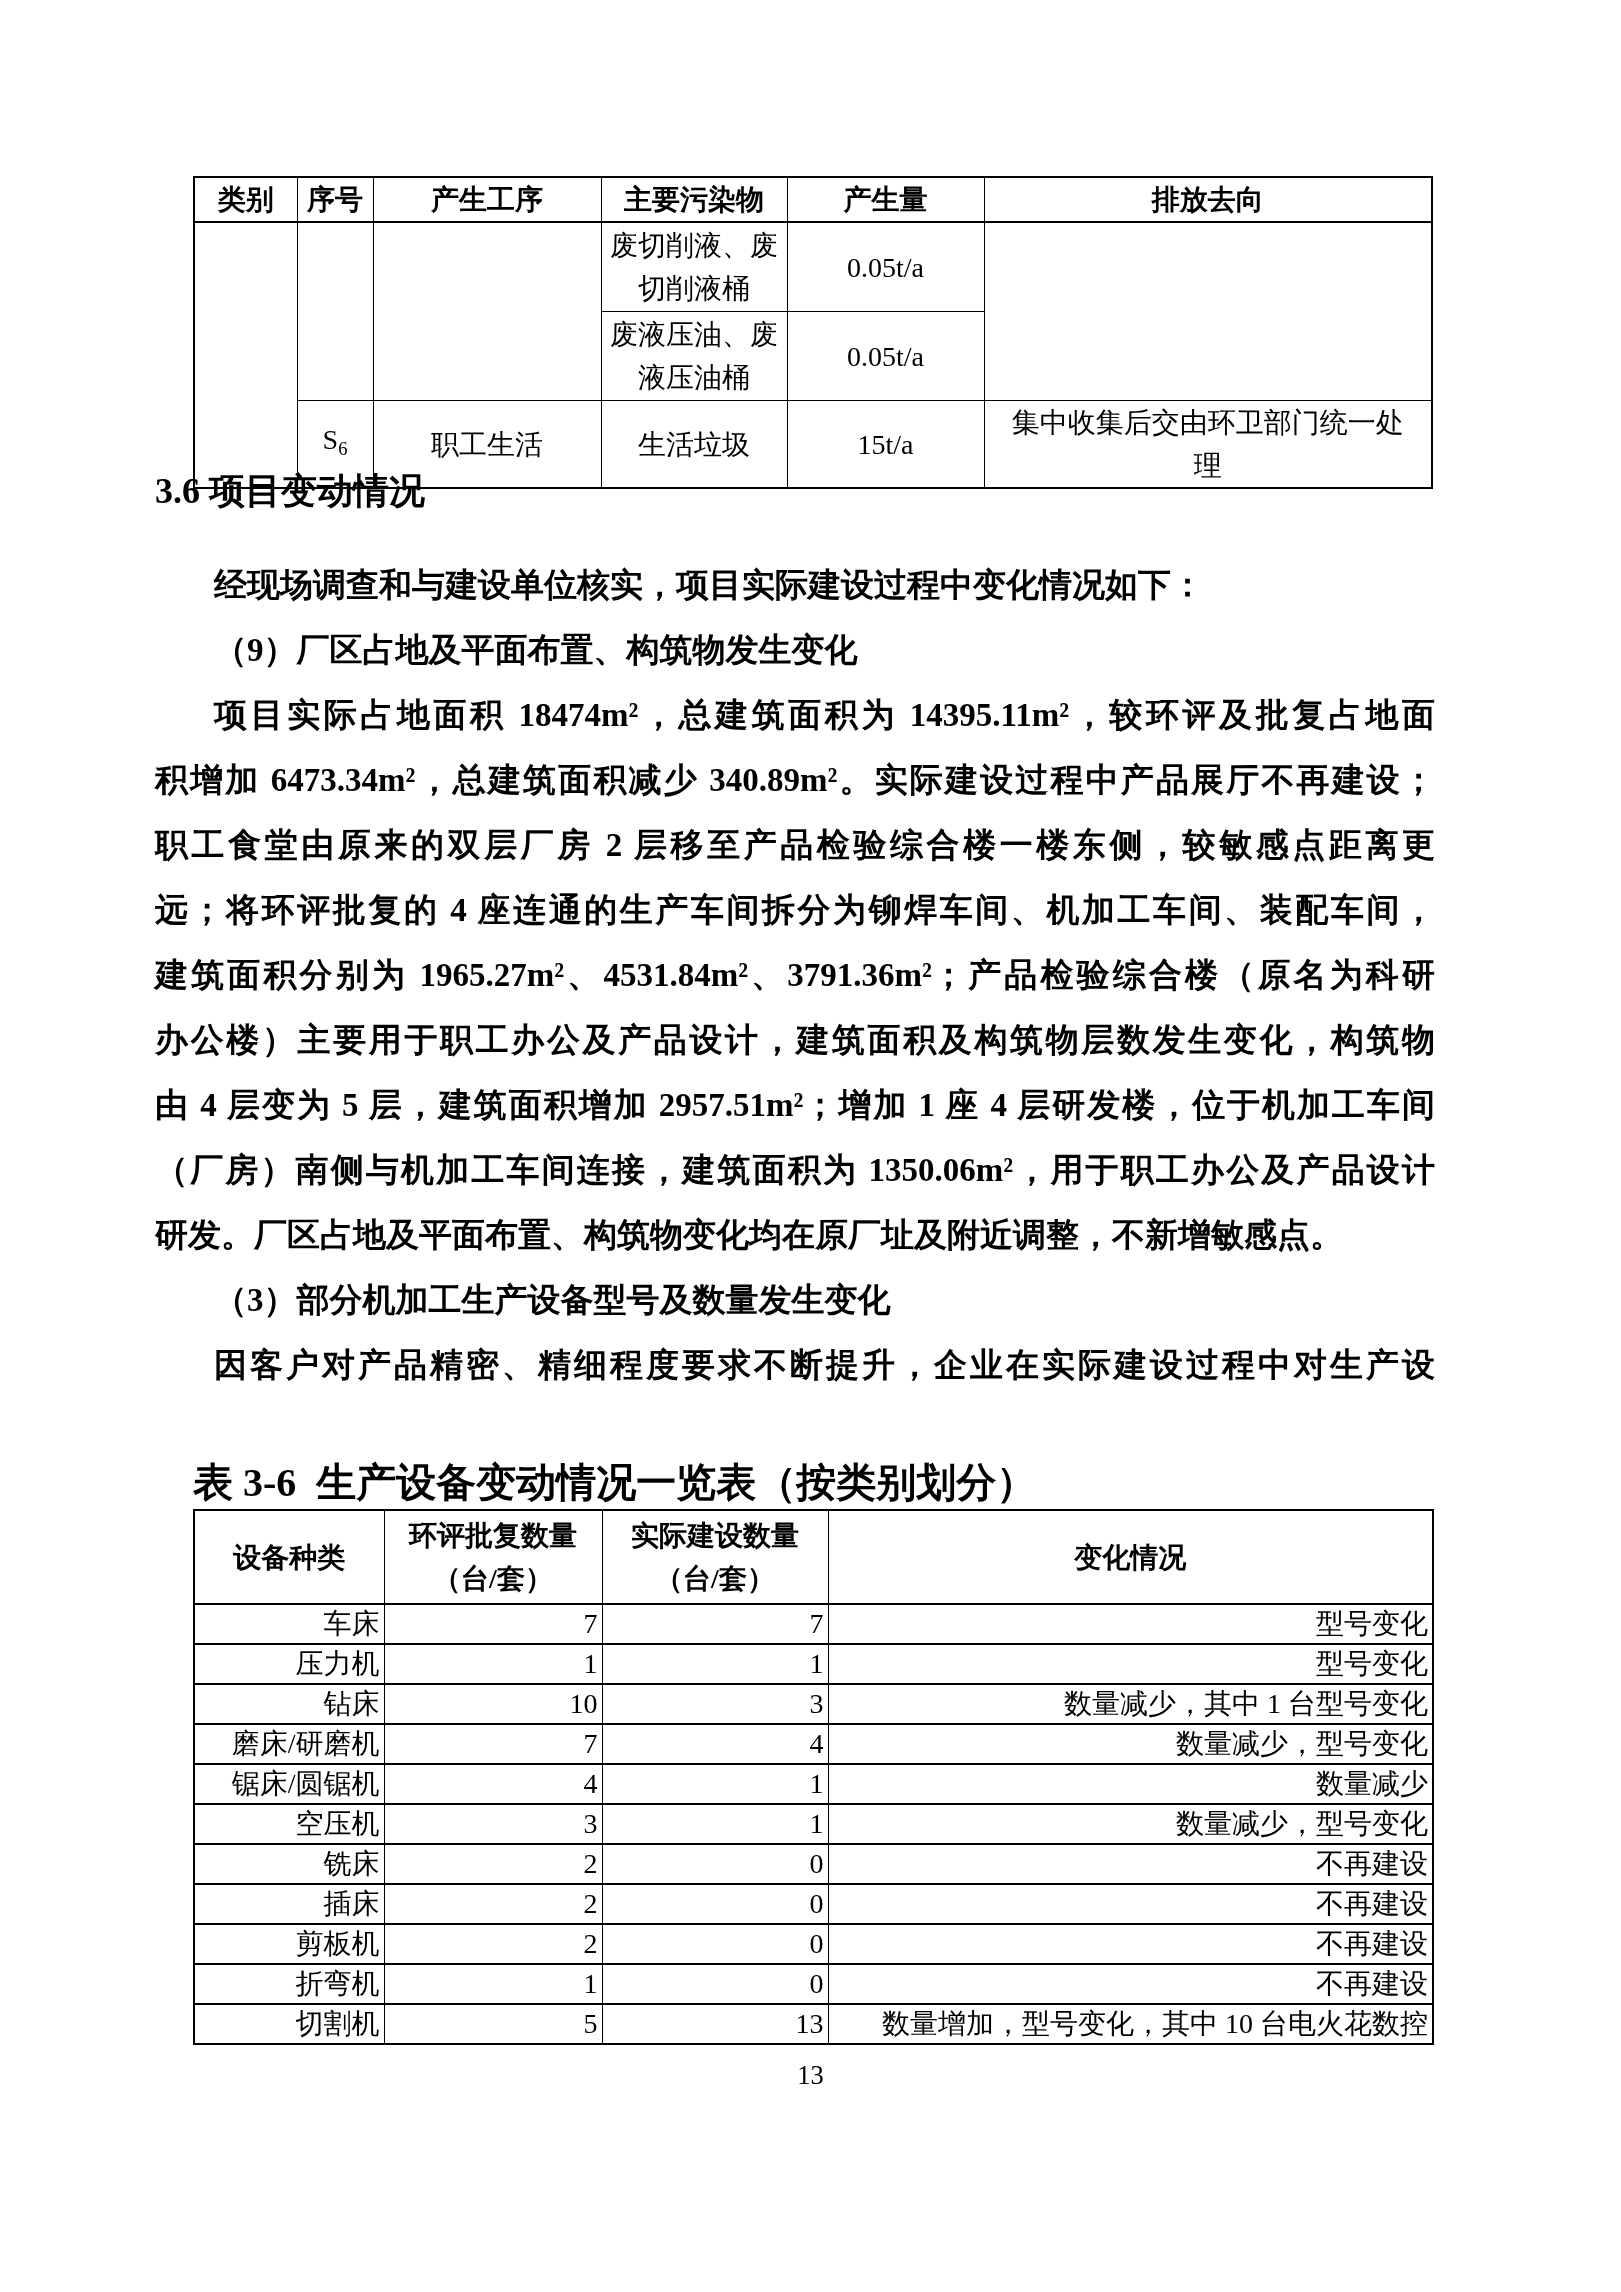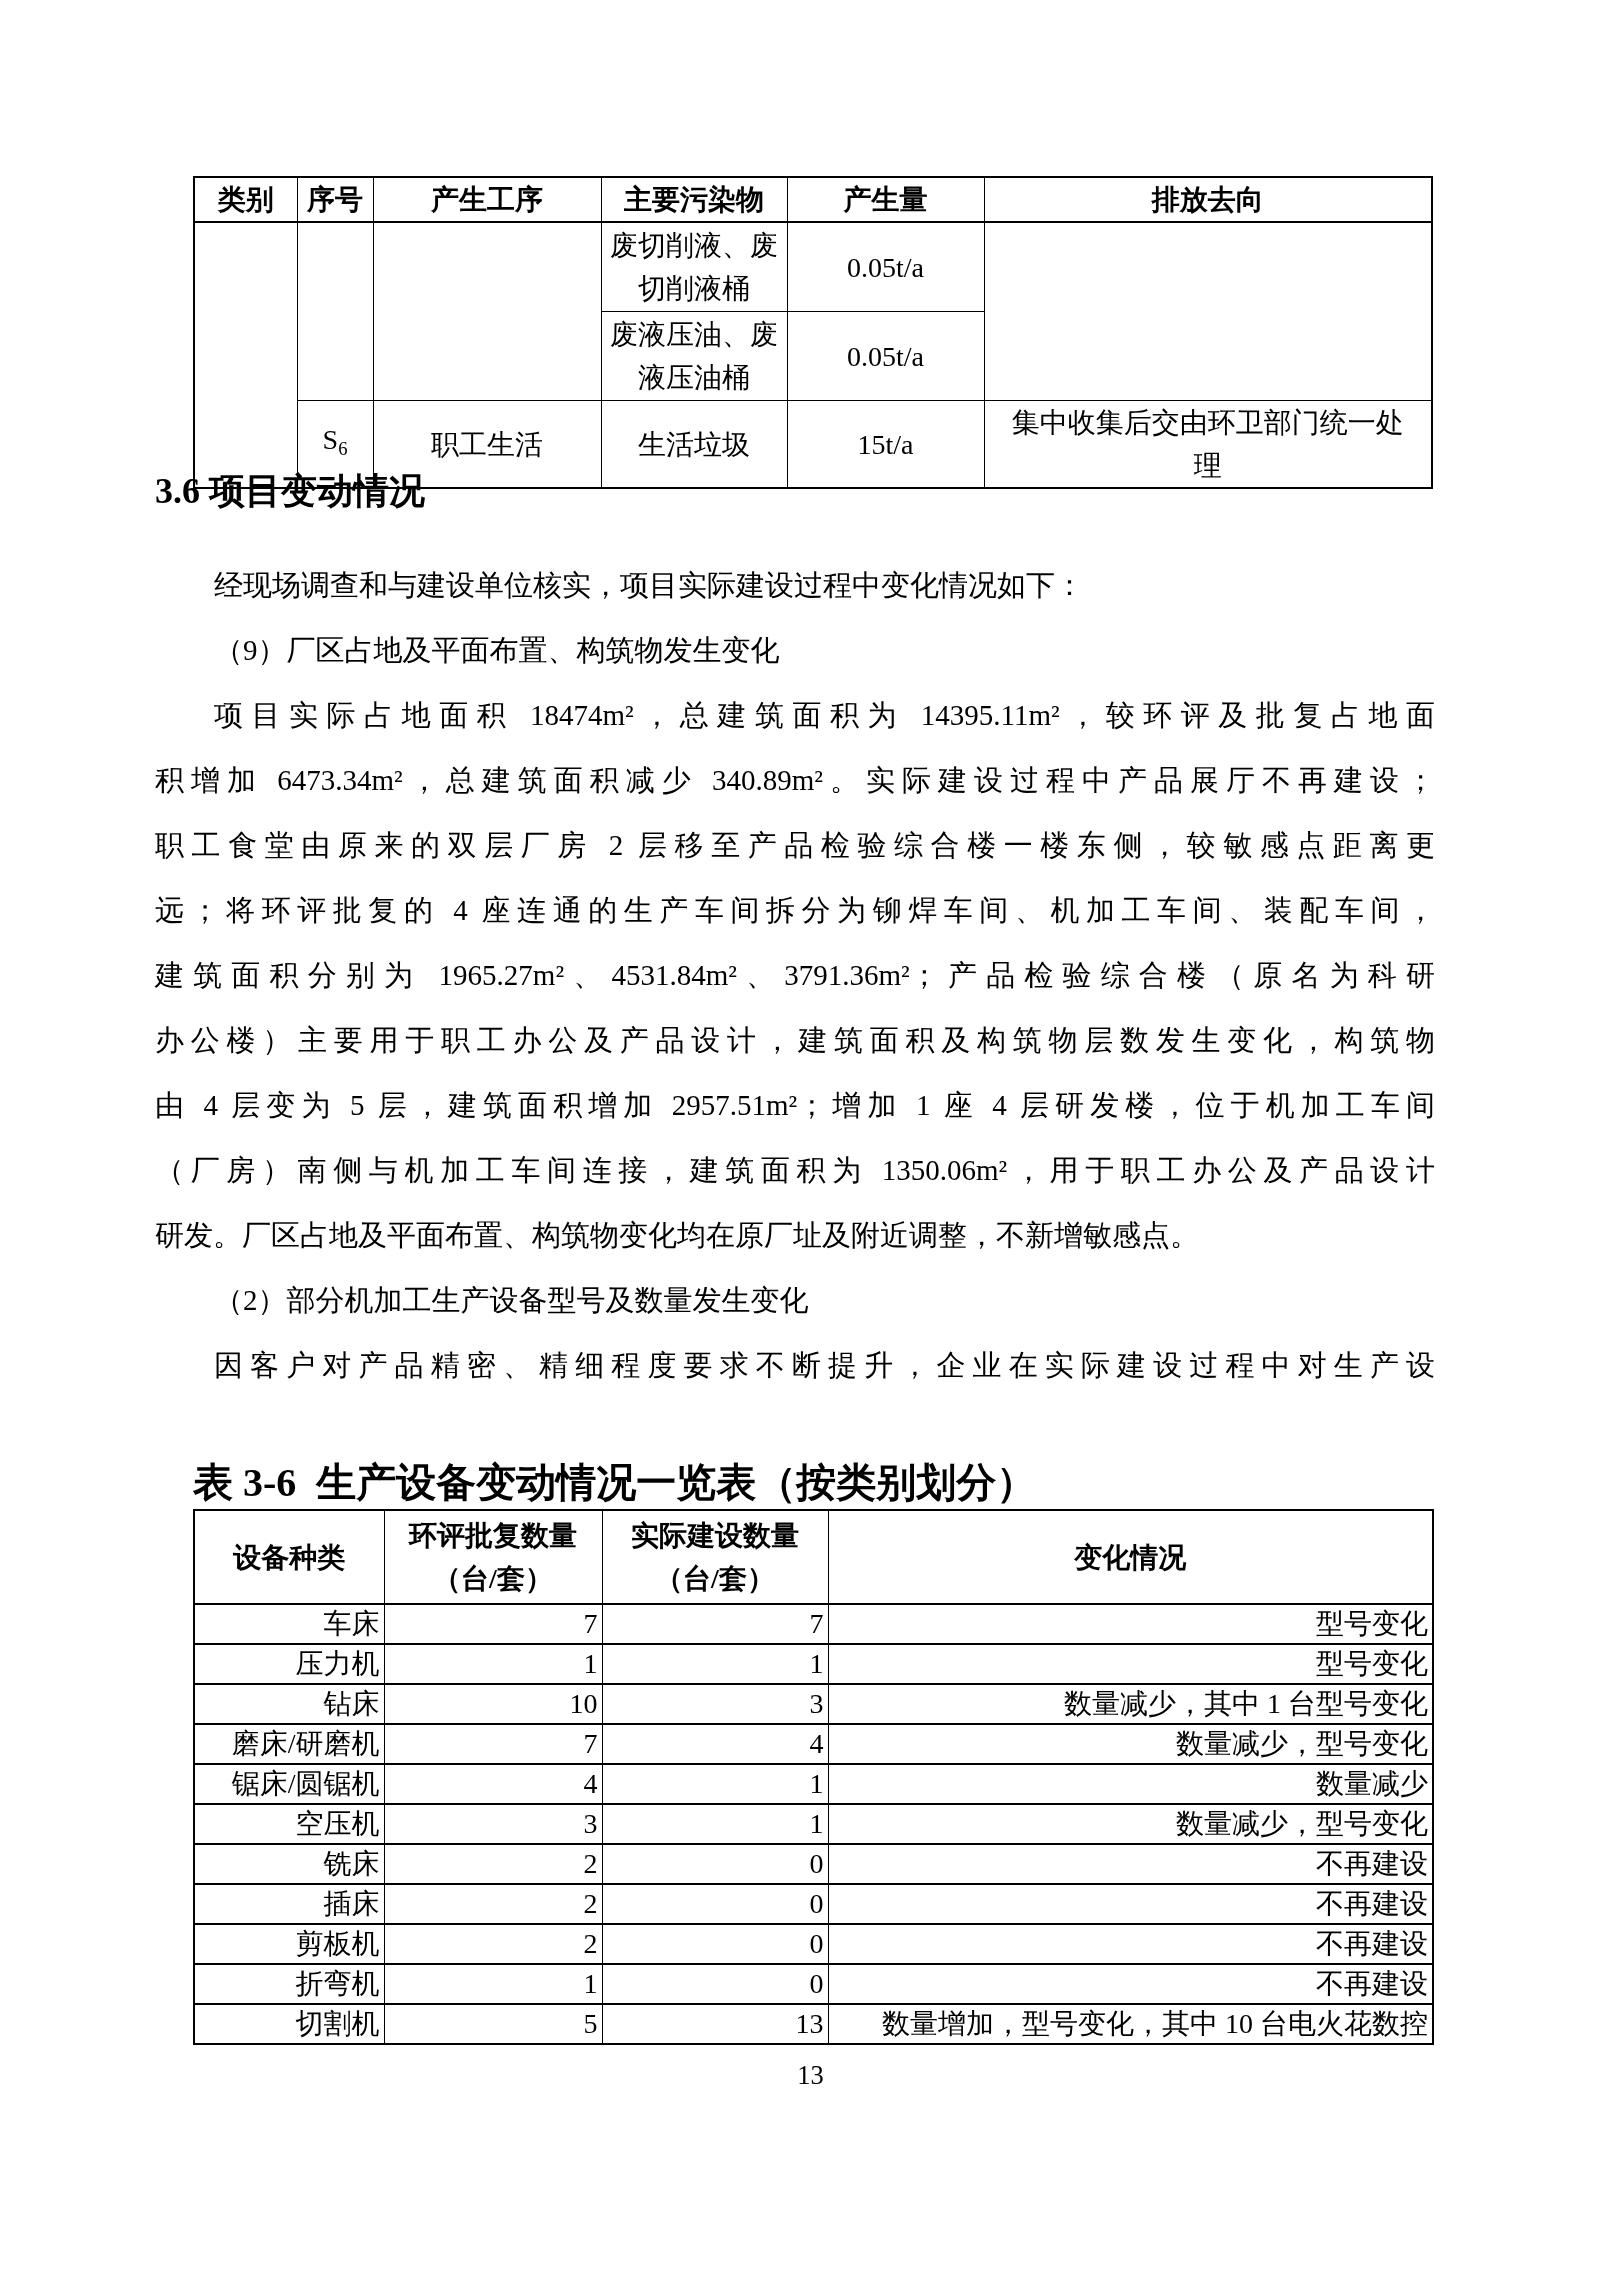--- a/index.html
+++ b/index.html
@@ -14,21 +14,21 @@
   .tbl1 td{border:1px solid #000;text-align:center;vertical-align:middle;
            font-size:28px;line-height:43px;padding:0 3.9px;white-space:pre-line;}
   .tbl1 tr.hdr td{font-weight:bold;border-bottom-width:2px;height:42px;}
   .tbl1 tr.r1 td{height:88px;}
   .tbl1 tr.r2 td{height:88px;}
   .tbl1 tr.r3 td{height:83px;}
   sub{font-size:18.6px;vertical-align:-5.9px;}
   
   .heading{position:absolute;left:155px;top:466px;font-size:36px;font-weight:bold;line-height:51px;}
   .para{position:absolute;left:155px;top:553px;width:1280px;}
-  .pline{height:65px;line-height:65px;font-size:29px;white-space:nowrap;overflow:visible;}
+  .pline{height:65px;line-height:65px;font-size:33px;white-space:nowrap;overflow:visible;font-weight:bold;}
   .pline.ind{padding-left:59px;}
   .pline.jl{white-space:normal;text-align:justify;text-align-last:justify;}
   .pline.jl.ind{padding-left:0;text-indent:59px;}
   
   .caption{position:absolute;left:193px;top:1459px;width:1239px;
            font-size:40px;font-weight:bold;line-height:47px;white-space:pre;}
   .tbl2{position:absolute;left:193px;top:1509px;width:1239px;border:2.9px solid #000;}
   .tbl2 td{border:2px solid #000;border-left-width:1px;border-right-width:1px;
            text-align:center;vertical-align:middle;font-size:28px;padding:0 3.9px;white-space:nowrap;}
   .tbl2 tr.hdr td{font-weight:bold;height:92px;line-height:43px;}
@@ -92,21 +92,21 @@
     <div class="pline ind">（9）厂区占地及平面布置、构筑物发生变化</div>
     <div class="pline jl ind">项目实际占地面积 18474m²，总建筑面积为 14395.11m²，较环评及批复占地面</div>
     <div class="pline jl">积增加 6473.34m²，总建筑面积减少 340.89m²。实际建设过程中产品展厅不再建设；</div>
     <div class="pline jl">职工食堂由原来的双层厂房 2 层移至产品检验综合楼一楼东侧，较敏感点距离更</div>
     <div class="pline jl">远；将环评批复的 4 座连通的生产车间拆分为铆焊车间、机加工车间、装配车间，</div>
     <div class="pline jl">建筑面积分别为 1965.27m²、4531.84m²、3791.36m²；产品检验综合楼（原名为科研</div>
     <div class="pline jl">办公楼）主要用于职工办公及产品设计，建筑面积及构筑物层数发生变化，构筑物</div>
     <div class="pline jl">由 4 层变为 5 层，建筑面积增加 2957.51m²；增加 1 座 4 层研发楼，位于机加工车间</div>
     <div class="pline jl">（厂房）南侧与机加工车间连接，建筑面积为 1350.06m²，用于职工办公及产品设计</div>
     <div class="pline">研发。厂区占地及平面布置、构筑物变化均在原厂址及附近调整，不新增敏感点。</div>
-    <div class="pline ind">（2）部分机加工生产设备型号及数量发生变化</div>
+    <div class="pline ind">（3）部分机加工生产设备型号及数量发生变化</div>
     <div class="pline jl ind">因客户对产品精密、精细程度要求不断提升，企业在实际建设过程中对生产设</div>
   </div>
 
   <div class="caption">表 3-6  生产设备变动情况一览表（按类别划分）</div>
 
   <table class="tbl2">
     <colgroup>
       <col style="width:190px">
         <col style="width:218px">
         <col style="width:226px">

